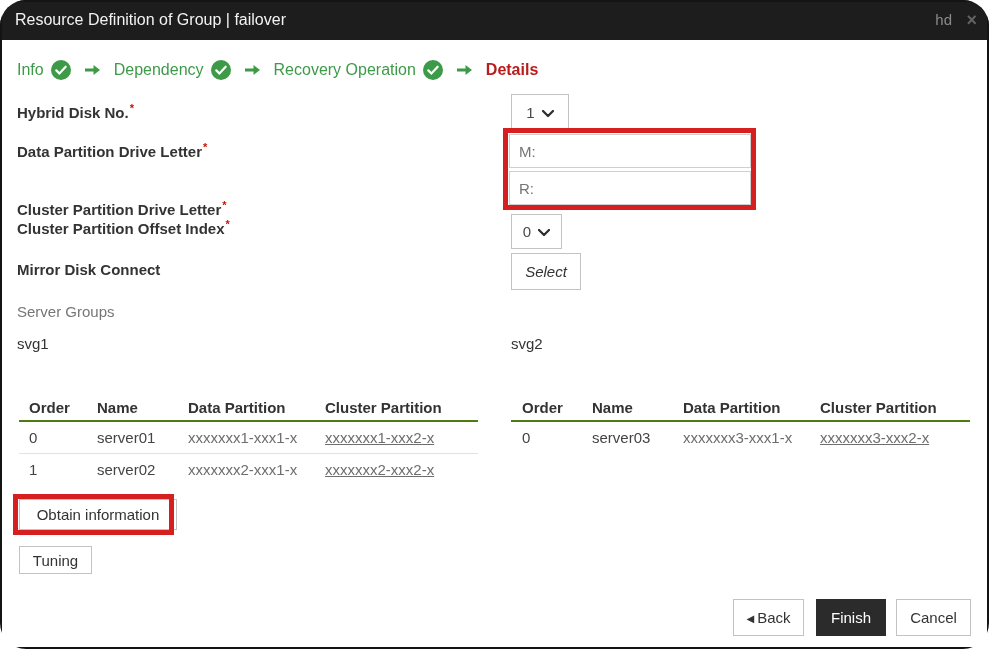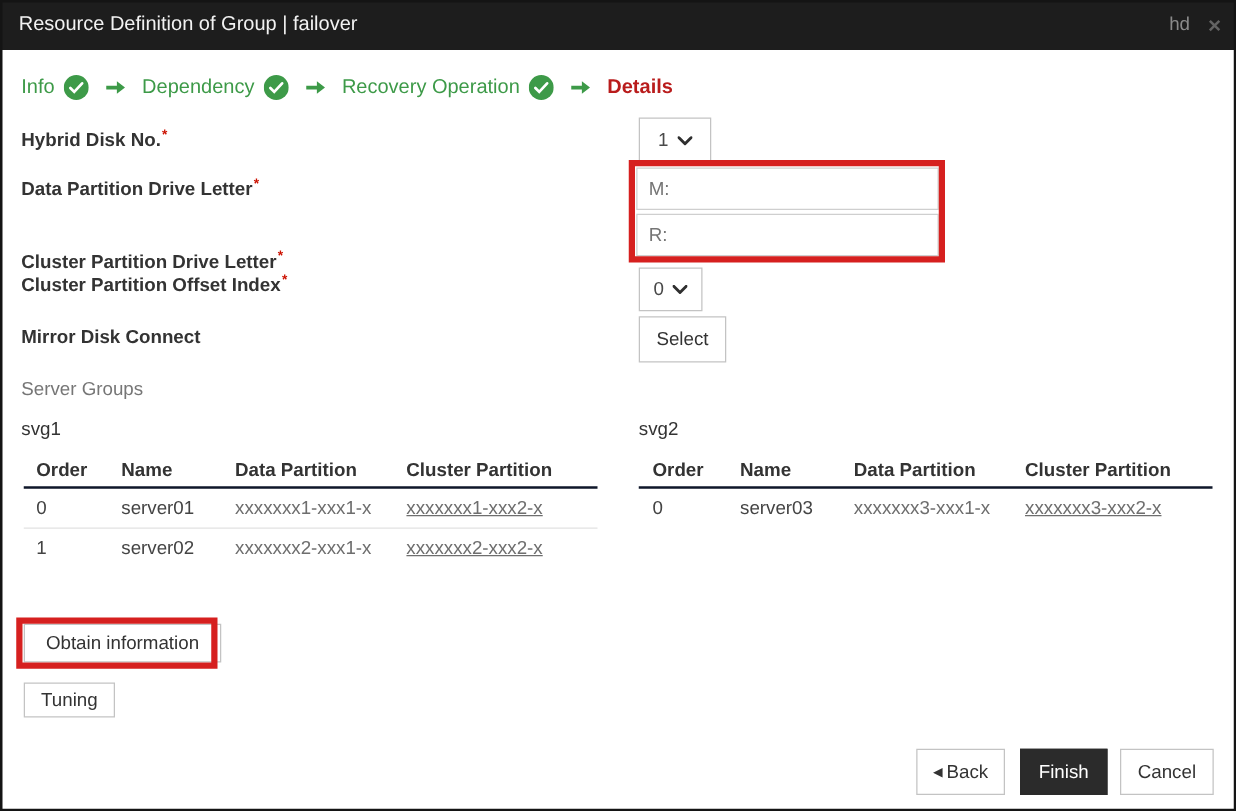--- a/index.html
+++ b/index.html
@@ -1,17 +1,17 @@
 <!DOCTYPE html>
 <html><head>
 <meta charset="utf-8">
 <style>
   * { margin:0; padding:0; box-sizing:border-box; font-family:"Liberation Sans", sans-serif; }
   html,body { background:#fff; }
-  .dialog { position:relative; width:989px; height:649px; background:#fff; overflow:hidden; }
+  .dialog { position:relative; width:989px; height:649px; background:#fff; overflow:hidden;border-radius:26px; }
   .frame { position:absolute; inset:0; border:2px solid #141414; z-index:50; pointer-events:none; }
 
   
   .titlebar { position:absolute; left:0; top:0; width:100%; height:40px; background:#1d1d1d; }
   .titlebar .title { position:absolute; left:15px; top:0; line-height:40px; color:#f2f2f2; font-size:16px; }
   .titlebar .wtag { position:absolute; right:37px; top:0; line-height:40px; color:#8a8a8a; font-size:15px; }
   .titlebar .close { position:absolute; right:12px; top:0; line-height:40px; color:#636363; font-size:18px; font-weight:bold; cursor:pointer; }
 
   
   .wizard { position:absolute; left:17px; top:58px; height:24px; display:flex; align-items:center; font-size:16px; }
@@ -37,38 +37,38 @@
   #inp-m { left:509px; top:134px; width:242px; height:34px; }
   #inp-r { left:509px; top:171px; width:242px; height:34px; }
 
   
   .redbox { position:absolute; border:5px solid #d6201f; z-index:10; pointer-events:none; background:transparent; }
   #red-inputs { left:503px; top:128px; width:253px; height:82px; }
   #red-obtain { left:13px;  top:494px; width:161px; height:41px; }
 
   
   .btn { position:absolute; background:#fff; border:1px solid #c3c3c3; font-size:15px; color:#333; cursor:pointer; }
-  #btn-select { left:511px; top:253px; width:70px;  height:37px; }
+  #btn-select { left:511px; top:253px; width:70px;  height:37px;font-style:italic; }
   #btn-obtain { left:19px;  top:499px; width:158px; height:31px; }
   #btn-tuning { left:19px;  top:546px; width:73px;  height:28px; }
   #btn-back   { left:733px; top:599px; width:71px;  height:37px; }
   #btn-finish { left:816px; top:599px; width:70px;  height:37px; background:#2b2b2b; color:#fff; border-color:#2b2b2b; }
   #btn-cancel { left:896px; top:599px; width:75px;  height:37px; }
   #btn-back .tri { font-size:10px; margin-right:3px; position:relative; top:-1px; }
 
   
   .sglabel { position:absolute; font-size:15px; }
   #server-groups-label { left:17px;  top:303px; color:#767676; }
   #svg1-label { left:17px;  top:335px; color:#333; }
   #svg2-label { left:511px; top:335px; color:#333; }
 
   .sgtable { position:absolute; top:362px; width:459px; }
   #table-svg1 { left:19px; }
   #table-svg2 { left:511px; }
-  .thead { position:relative; height:29px; border-bottom:2px solid #0f172a; font-weight:700; font-size:15px; color:#333; }
+  .thead { position:relative; height:29px; border-bottom:2px solid #4d7c0f; font-weight:700; font-size:15px; color:#333;margin-top:31px; }
   .trow  { position:relative; height:32px; font-size:15px; color:#444; }
   .trow.sep { border-bottom:1px solid #e2e2e2; }
   .tc { position:absolute; top:0; line-height:29px; white-space:nowrap; }
   .trow .tc { line-height:32px; }
   .c-order    { left:10px; }
   .c-name     { left:78px; }
   .c-datap    { left:169px; }
   .c-clusterp { left:306px; }
   #table-svg2 .c-order    { left:11px; }
   #table-svg2 .c-name     { left:81px; }

